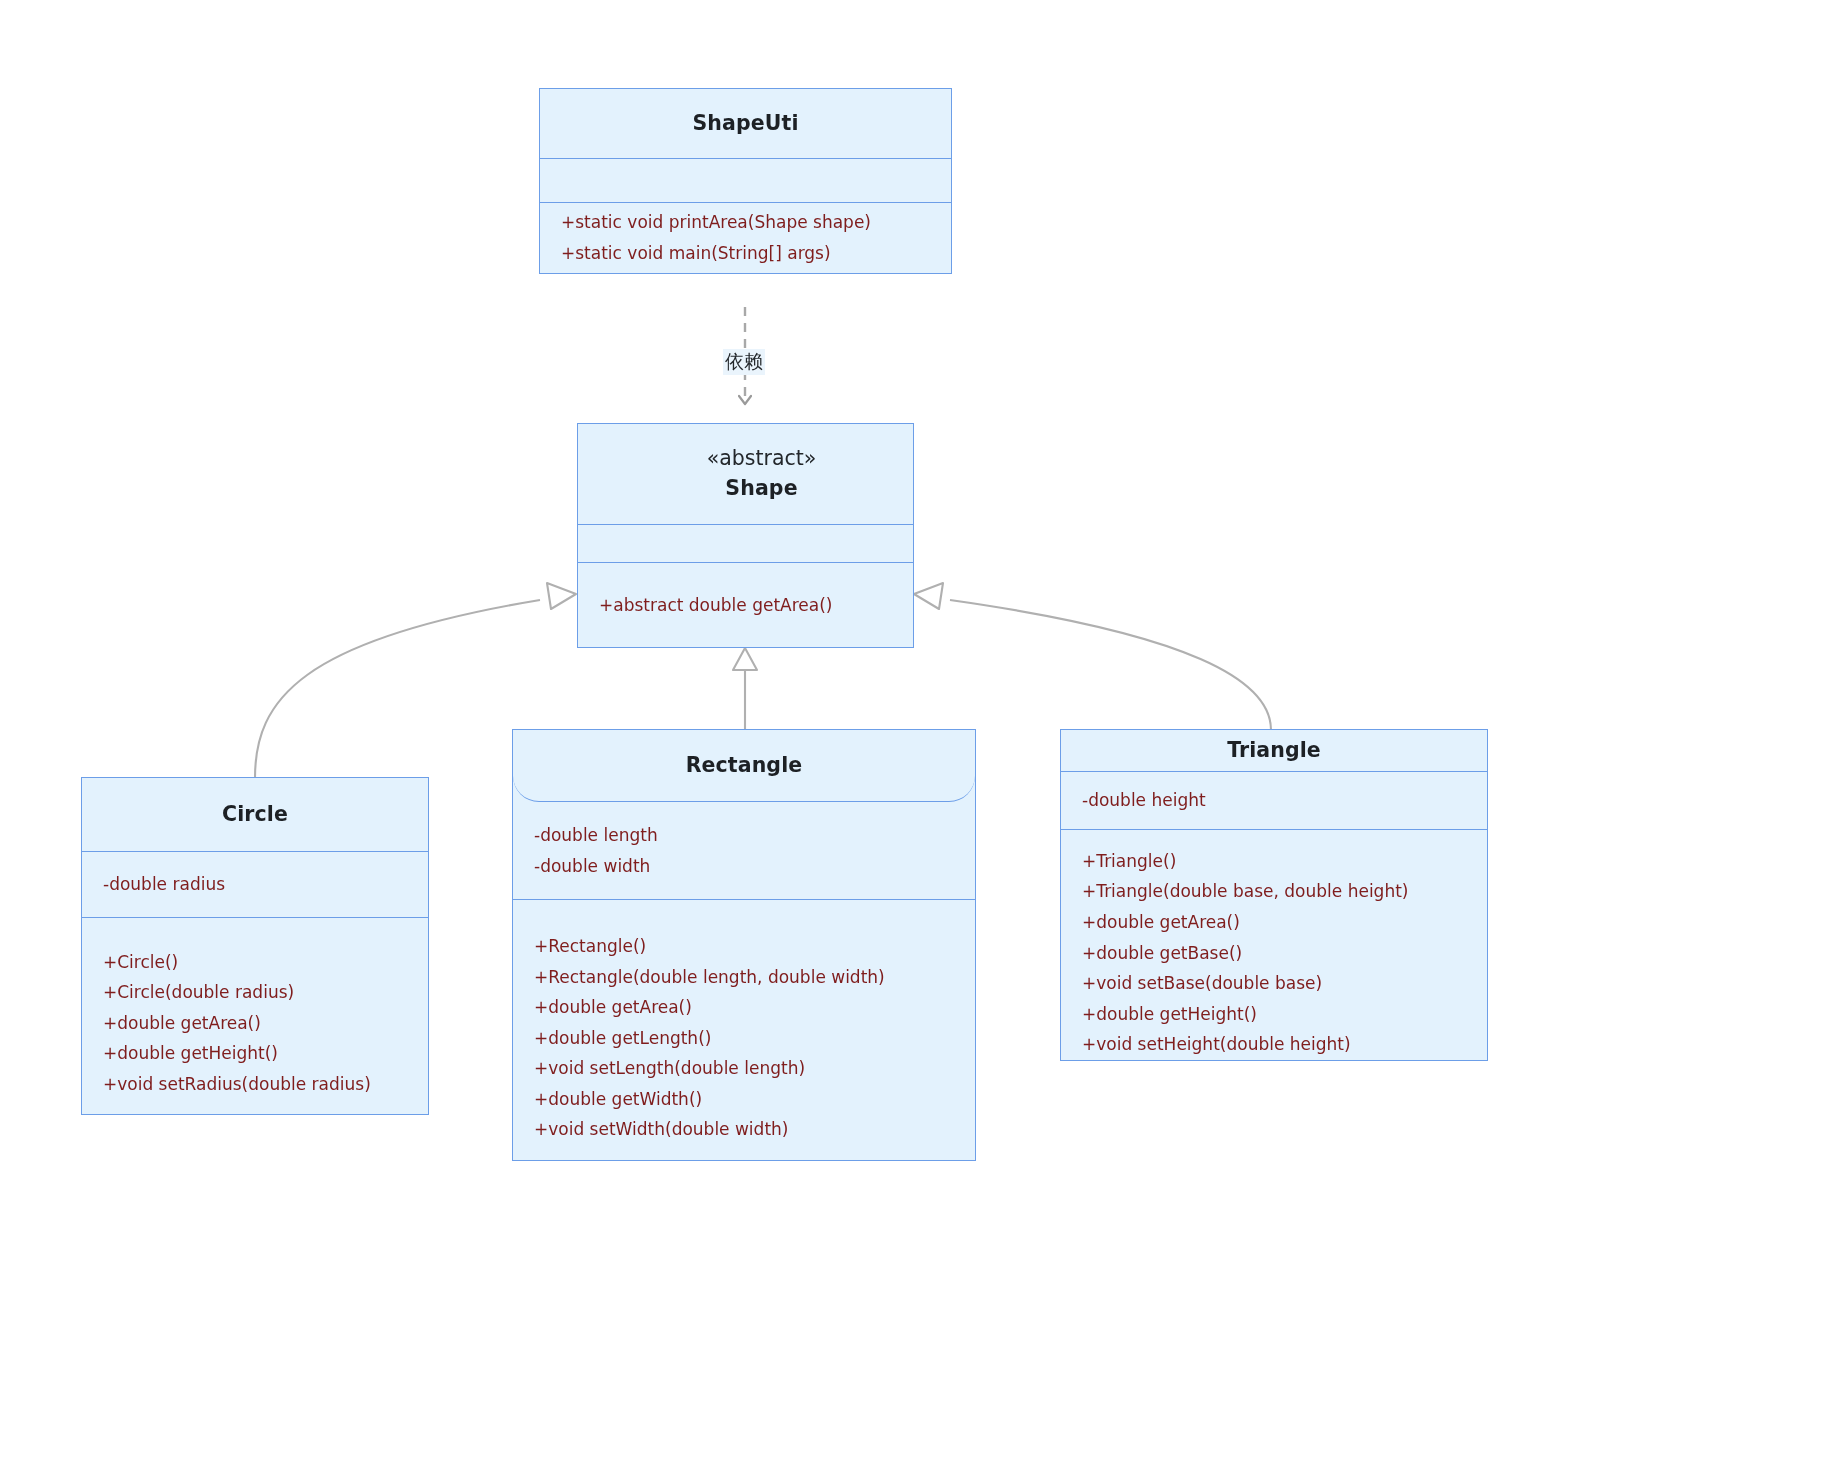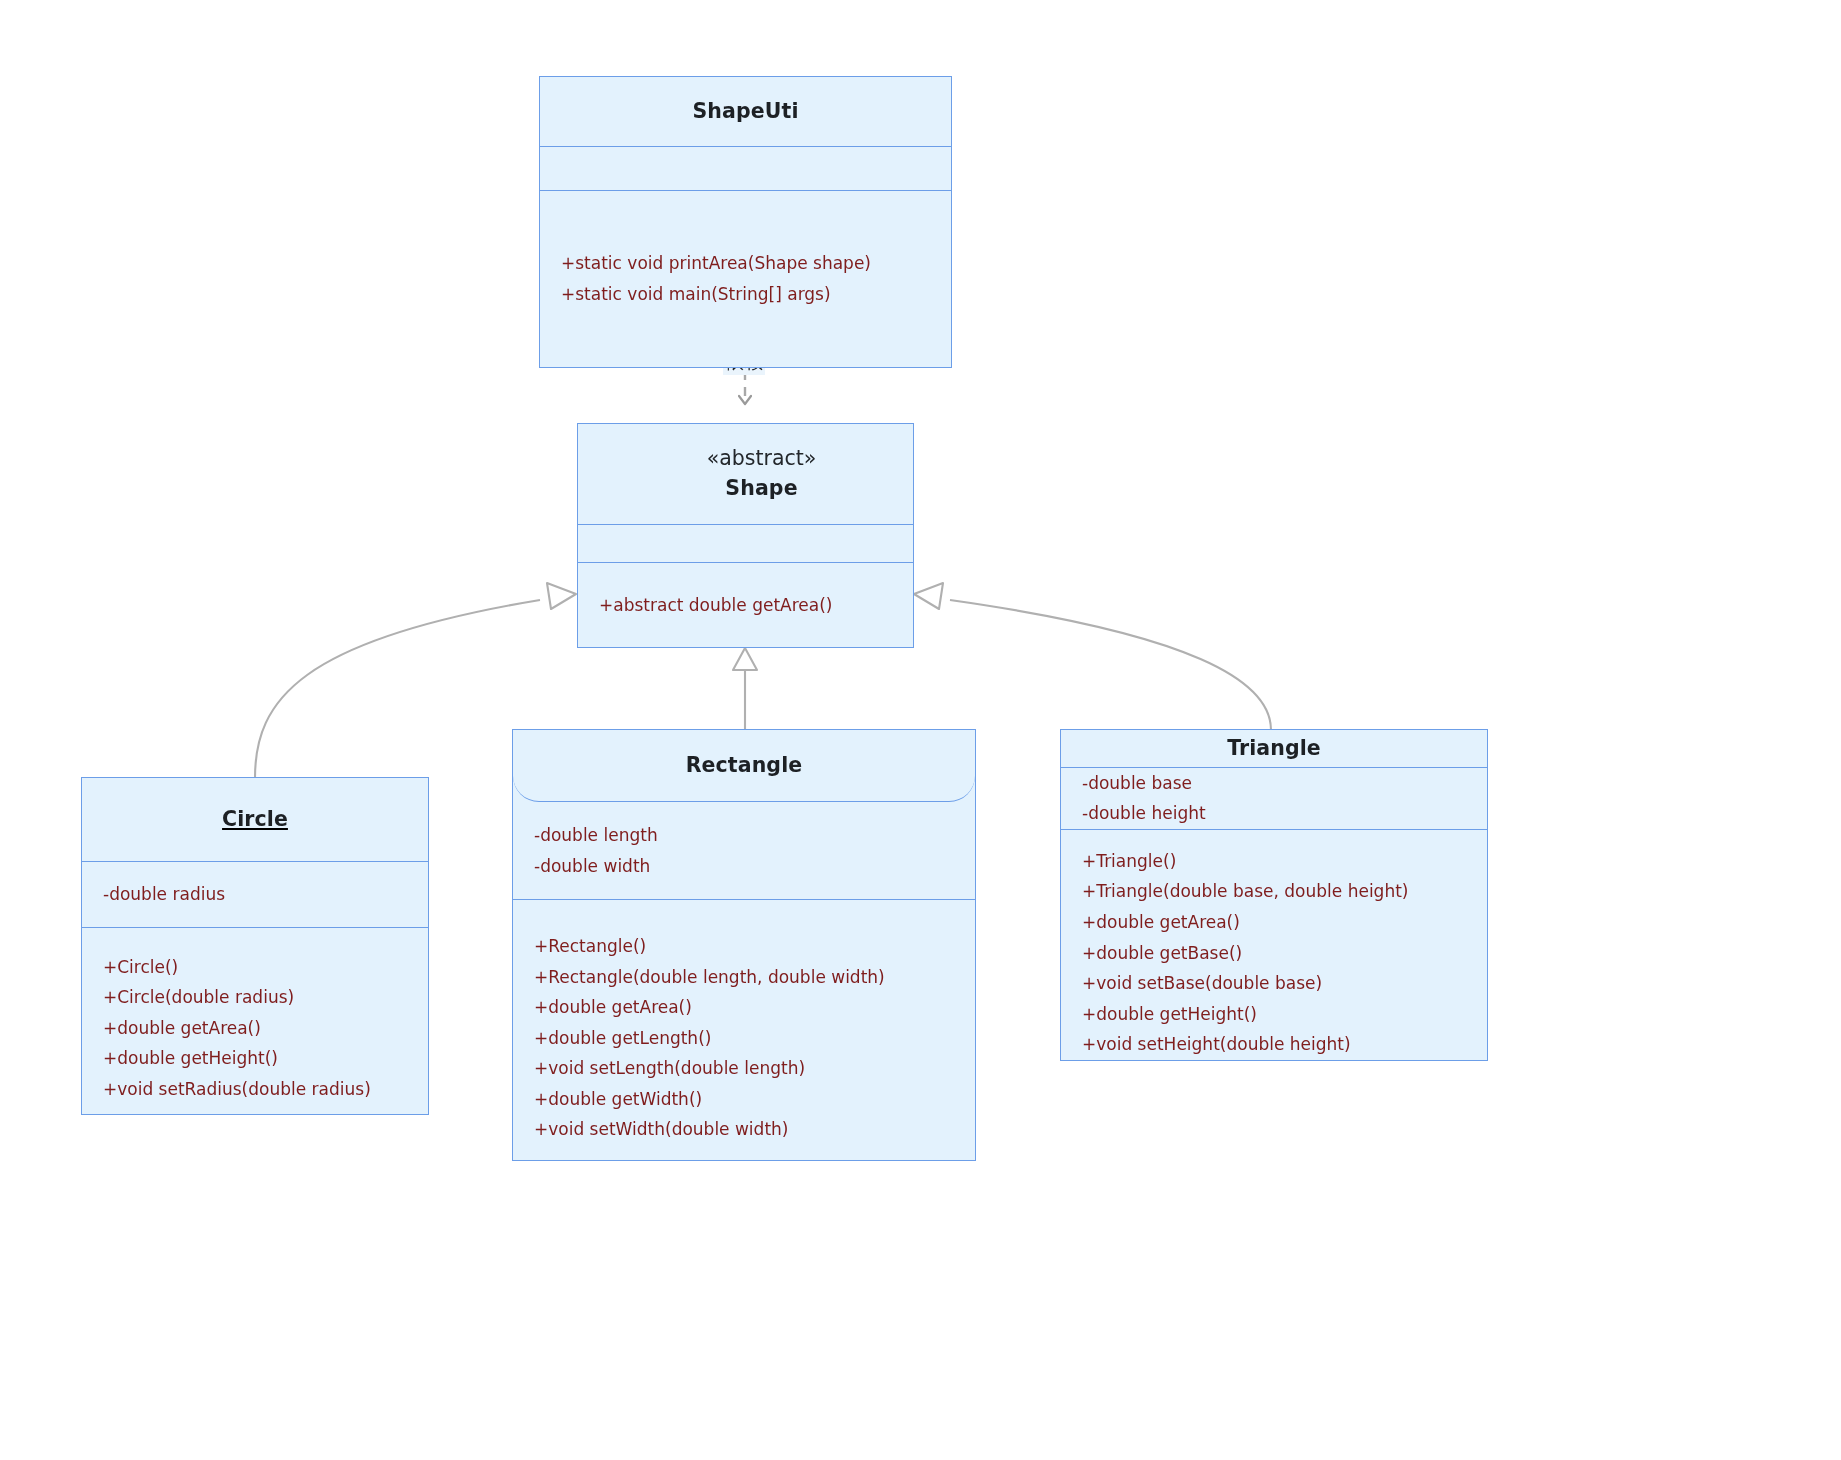--- a/index.html
+++ b/index.html
@@ -109,21 +109,21 @@
     </g>
 
     <g>
       <path d="M1271,730 C1271,680 1190,634 950,600" fill="none" stroke="#b0b0b0" stroke-width="2.1"></path>
       <path d="M914,594 L943,583 L939,609 Z" fill="#ffffff" stroke="#b0b0b0" stroke-width="2.1" stroke-linejoin="round"></path>
     </g>
   </svg>
 
   <div class="edge-label" style="left:723px; top:349px;">依赖</div>
 
-  <div class="uml-class" style="left:539px; top:76px; width:413px; height:292px;">
+  <div class="uml-class" style="left:539px; top:88px; width:413px; height:186px;">
     <div class="uml-compartment" style="height:70px;">
       <div class="cls-header">
         <div class="cls-name">ShapeUti</div>
       </div>
     </div>
     <div class="uml-compartment" style="height:44px;">
       <div class="member-list"></div>
     </div>
     <div class="uml-compartment last" style="flex:1;">
       <div class="member-list">
@@ -144,21 +144,21 @@
       <div class="member-list"></div>
     </div>
     <div class="uml-compartment last" style="flex:1;">
       <div class="member-list">
         <div class="member">+abstract double getArea()</div>
       </div>
     </div>
   </div>
 
   <div class="uml-class" style="left:81px; top:777px; width:348px; height:338px;">
-    <div class="uml-compartment" style="height:84px;text-decoration:underline;">
+    <div class="uml-compartment" style="height:74px;">
       <div class="cls-header">
         <div class="cls-name">Circle</div>
       </div>
     </div>
     <div class="uml-compartment" style="height:66px;">
       <div class="member-list">
         <div class="member">-double radius</div>
       </div>
     </div>
     <div class="uml-compartment last" style="flex:1; padding-top:14px;">
@@ -198,21 +198,20 @@
   </div>
 
   <div class="uml-class" style="left:1060px; top:729px; width:428px; height:332px;">
     <div class="uml-compartment" style="height:72px;">
       <div class="cls-header">
         <div class="cls-name">Triangle</div>
       </div>
     </div>
     <div class="uml-compartment" style="height:98px;">
       <div class="member-list">
-        <div class="member">-double base</div>
         <div class="member">-double height</div>
       </div>
     </div>
     <div class="uml-compartment last" style="flex:1; padding-top:16px;">
       <div class="member-list">
         <div class="member">+Triangle()</div>
         <div class="member">+Triangle(double base, double height)</div>
         <div class="member">+double getArea()</div>
         <div class="member">+double getBase()</div>
         <div class="member">+void setBase(double base)</div>

